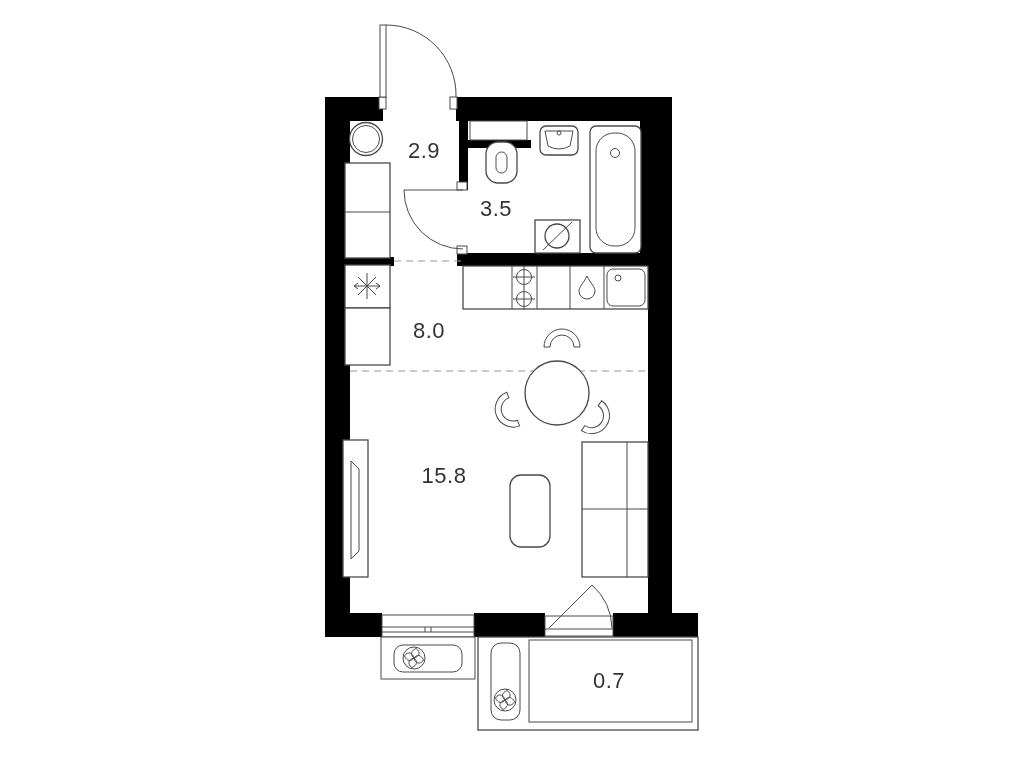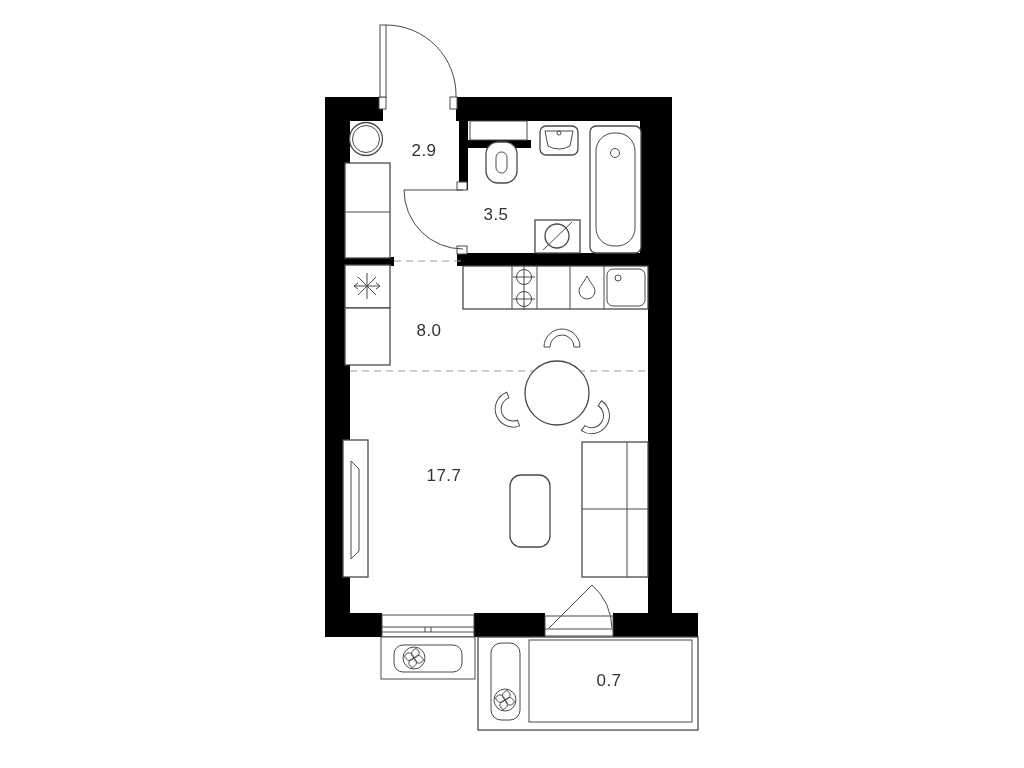--- a/index.html
+++ b/index.html
@@ -5,21 +5,21 @@
   html,body{margin:0;padding:0;background:#fff;}
   #stage{position:relative;width:1024px;height:768px;background:#fff;overflow:hidden;
          font-family:"Liberation Sans", sans-serif;}
   #plan-svg{position:absolute;left:0;top:0;}
   .wall{fill:var(--wall,#000);stroke:none;}
   .ln{fill:none;stroke:var(--line,#4a4a4a);stroke-width:1.3;}
   .lnf{fill:#fff;stroke:var(--line,#4a4a4a);stroke-width:1.3;}
   .thin{stroke-width:1;}
   .dash{fill:none;stroke:var(--dash,#9a9a9a);stroke-width:1.2;stroke-dasharray:7 5;}
   .area-label{position:absolute;transform:translate(-50%,-50%);color:var(--label,#333);
-              font-size:17px;letter-spacing:.5px;white-space:nowrap;}
+              font-size:22px;letter-spacing:.5px;white-space:nowrap;}
 </style>
 </head>
 <body>
 
 <div id="stage">
 
 <svg id="plan-svg" width="1024" height="768" viewBox="0 0 1024 768">
   <defs>
 
     <path id="chair" d="M-18 -3 A18 18 0 1 1 18 -3 L12 -3 A12 12 0 1 0 -12 -3 Z"></path>
@@ -174,18 +174,18 @@
   </g>
   <g>
     <rect class="lnf" x="478" y="637" width="220" height="93"></rect>
     <rect class="ln thin" x="529" y="640" width="163" height="82"></rect>
     <rect class="lnf thin" x="491" y="643" width="29" height="77" rx="10"></rect>
     <use href="#fan" class="ln thin" transform="translate(505,700)"></use>
   </g>
 </svg>
 
 <div class="area-label" style="left:424px;top:151px">2.9</div>
-<div class="area-label" style="left:496px;top:215px">3.5</div>
+<div class="area-label" style="left:496px;top:209px">3.5</div>
 <div class="area-label" style="left:429px;top:331px">8.0</div>
-<div class="area-label" style="left:444px;top:476px">17.7</div>
+<div class="area-label" style="left:444px;top:476px">15.8</div>
 <div class="area-label" style="left:609px;top:681px">0.7</div>
 
 </div>
 
 </body></html>

